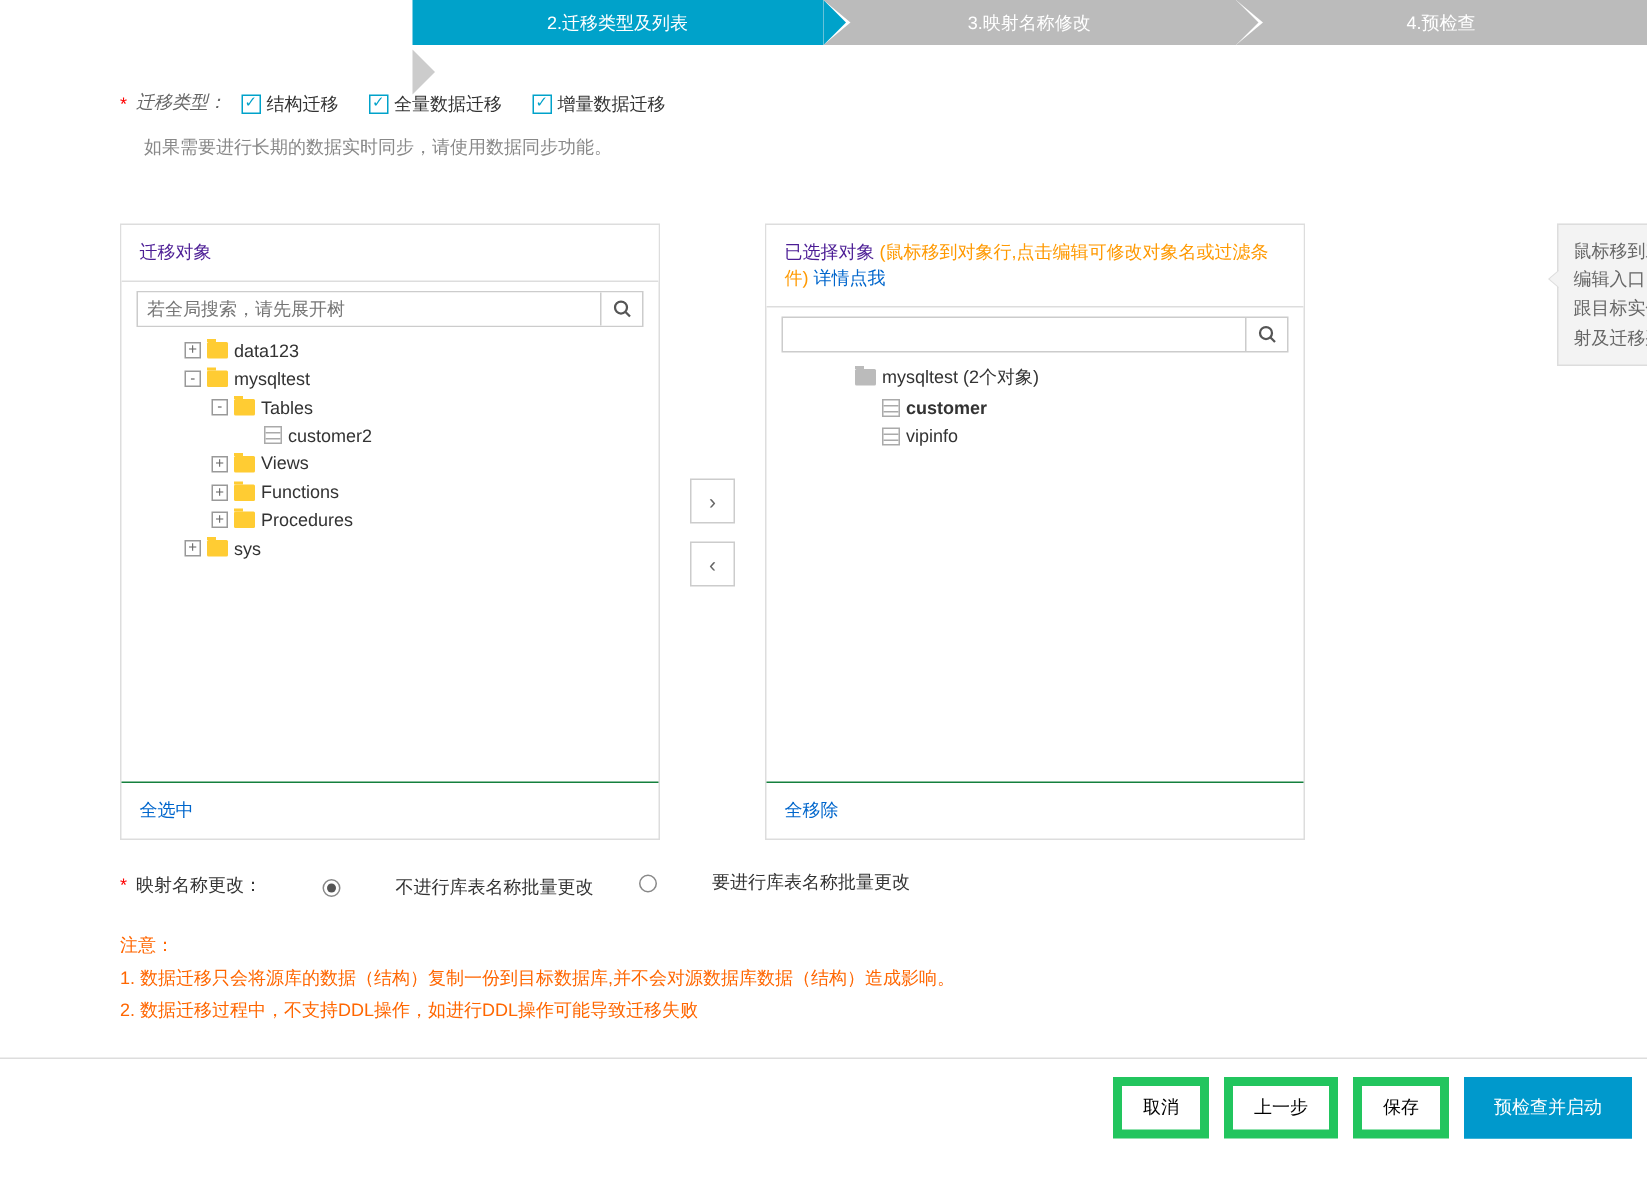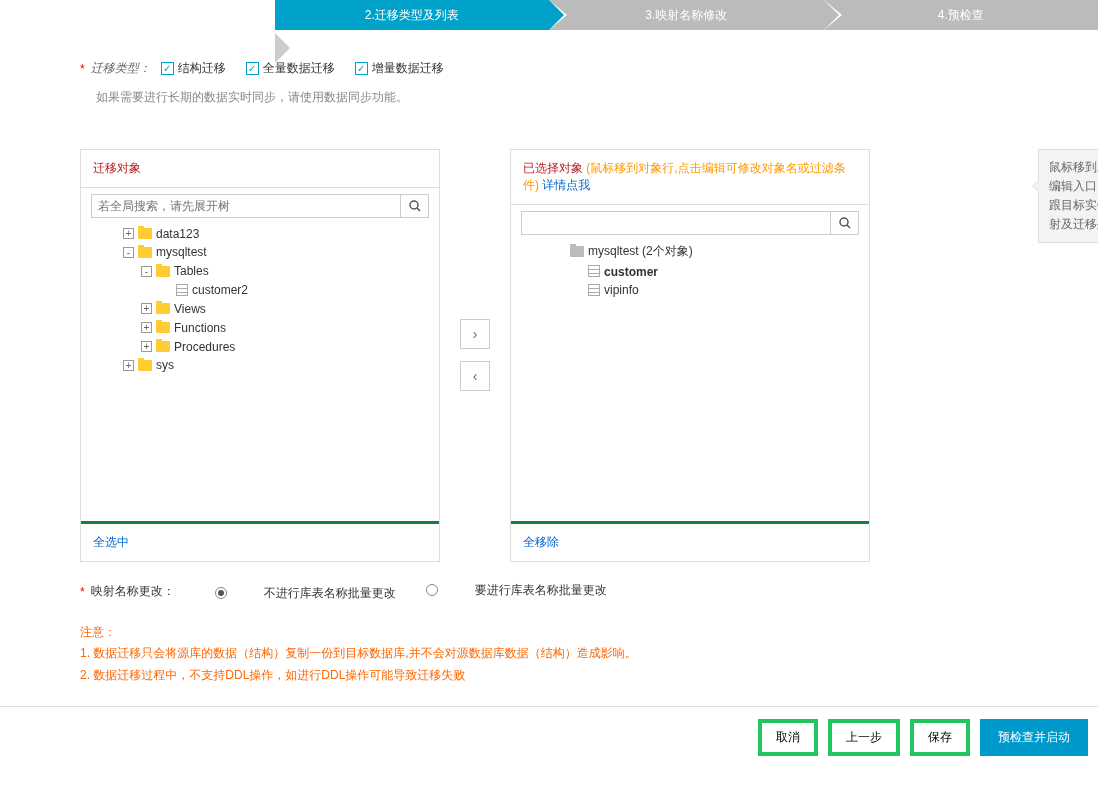--- a/index.html
+++ b/index.html
@@ -31,60 +31,60 @@
     .label { color: #666; margin-right: 10px; font-style: italic; }
     
     .chk { display: inline-flex; align-items: center; margin-right: 20px; }
     .chk-box { width: 13px; height: 13px; border: 1px solid #00a2ca; display: inline-flex; align-items: center; justify-content: center; margin-right: 4px; color:#00a2ca; font-size:10px; line-height:1; }
     
     .desc { color: #888; margin-left: 16px; line-height: 1.8; margin-top:6px; }
     
     .transfer-wrap { display: flex; margin-top: 40px; position: relative; }
     .panel { width: 360px; border: 1px solid #ddd; display: flex; flex-direction: column; }
     .panel-header { padding: 10px 12px; border-bottom: 1px solid #ddd; background:#fff; }
-    .panel-header .title { font-weight: normal; color:#b91c1c; }
+    .panel-header .title { font-weight: normal; color:#4c1d95; }
     .panel-header .hint { color: #f90; }
     .panel-header a { color: #06c; text-decoration: none; }
     
     .search-wrap { padding: 6px 10px; display:flex; }
     .search-box { flex:1; display: flex; border: 1px solid #ccc; }
     .search-box input { flex: 1; border: none; padding: 4px 6px; outline: none; font-size:12px; }
     .search-btn { width: 28px; border: none; background: #fff; border-left: 1px solid #ccc; cursor: pointer; display:flex; align-items:center; justify-content:center; }
     
     .tree { flex: 1; overflow: auto; padding: 0 10px 10px; min-height: 280px; }
     .tree-node { padding: 2px 0; white-space: nowrap; margin-left: 32px; }
     .tree-toggle { display: inline-block; width: 11px; height: 11px; border: 1px solid #999; text-align: center; line-height: 9px; font-size: 10px; margin-right: 4px; cursor:pointer; vertical-align: middle; color:#666; }
     .tree-spacer { display:inline-block; width:17px; }
     .folder-icon { display: inline-block; width: 14px; height: 11px; background: #fc3; border-radius: 1px; margin-right: 4px; vertical-align: middle; position:relative; }
     .folder-icon::before { content:''; position:absolute; top:-2px; left:0; width:6px; height:2px; background:#fc3; }
     .folder-icon.grey { background:#bbb; }
     .folder-icon.grey::before { background:#bbb; }
     .table-icon { display:inline-block; width:12px; height:12px; border:1px solid #aaa; margin-right:4px; vertical-align:middle; background: linear-gradient(#aaa,#aaa) 0 3px/100% 1px no-repeat, linear-gradient(#aaa,#aaa) 0 7px/100% 1px no-repeat; }
     .tree-label { vertical-align: middle; cursor:pointer; }
     
-    .panel-footer { border-top: 3px solid #15803d; padding: 10px 12px; }
+    .panel-footer { border-top: 1px solid #15803d; padding: 10px 12px; }
     .panel-footer a { color: #06c; text-decoration: none; }
     
     .mid-btns { display: flex; flex-direction: column; justify-content: center; align-items: center; padding: 0 20px; gap: 12px; }
     .mid-btn { width: 30px; height: 30px; border: 1px solid #ccc; background: #fff; cursor: pointer; font-size:14px; color:#666; }
     
     .tooltip { position: absolute; right: -170px; top: 0; width: 150px; background: #f3f3f3; border: 1px solid #ddd; padding: 8px 10px; color: #666; line-height:1.6; }
     .tooltip::before { content:''; position:absolute; left:-7px; top:30px; border-right:7px solid #ddd; border-top:6px solid transparent; border-bottom:6px solid transparent;}
     .tooltip::after { content:''; position:absolute; left:-6px; top:30px; border-right:7px solid #f3f3f3; border-top:6px solid transparent; border-bottom:6px solid transparent;}
     
     .radio-row { margin-top: 20px; display:flex; align-items:center; }
     .radio-row .req { margin-left:0; }
     .radio { display:inline-flex; align-items:center; margin-right:30px;gap:32px; }
     .radio-dot { width:12px; height:12px; border:1px solid #888; border-radius:50%; margin-right:5px; display:inline-flex; align-items:center; justify-content:center; }
     .radio-dot.on::after { content:''; width:6px; height:6px; background:#555; border-radius:50%; }
     
     .notice { margin-top: 20px; color: #f60; line-height:1.8; }
     
     .footer-bar { border-top: 1px solid #ddd; padding: 12px 10px; display:flex; justify-content:flex-end; gap:10px; }
-    .btn { padding: 6px 14px; border: 4px solid #22c55e; background:#fff; cursor:pointer; font-size:12px; }
+    .btn { padding: 6px 14px; border: 6px solid #22c55e; background:#fff; cursor:pointer; font-size:12px; }
     .btn.primary { background: #09c; border-color:#09c; color:#fff; }
 
     .mag-icon { width:12px; height:12px; }
     .mag-icon circle { fill:none; stroke:#555; stroke-width:1.5; }
     .mag-icon line { stroke:#555; stroke-width:1.5; }
   </style>
 </head>
 <body>
 
 <div class="steps" id="steps">

